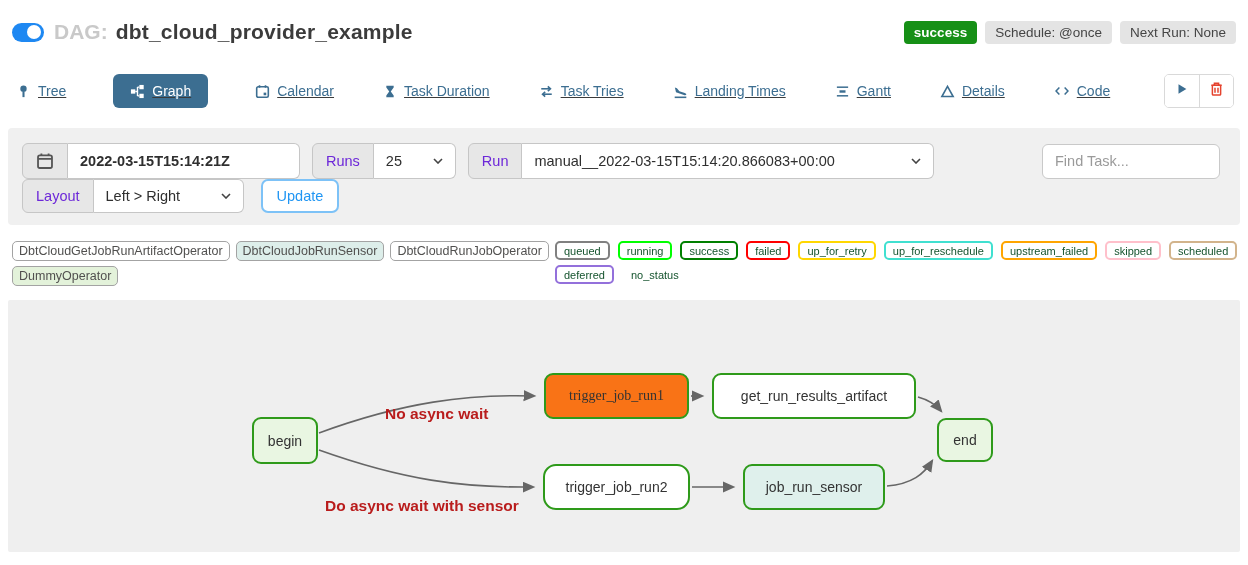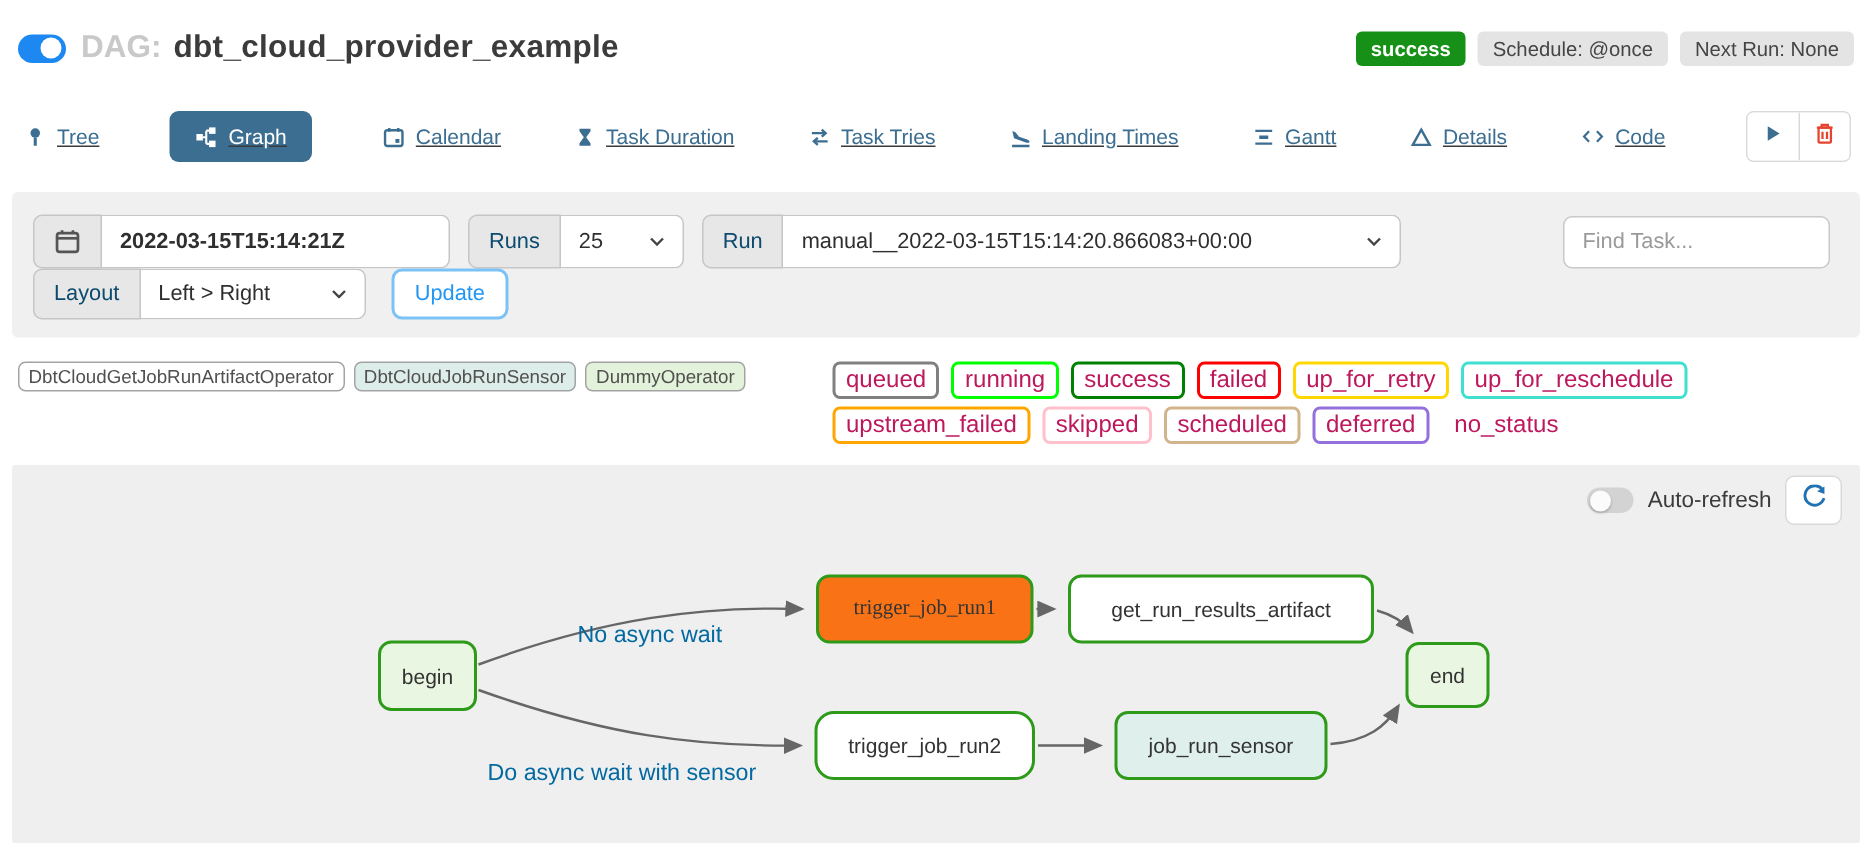--- a/index.html
+++ b/index.html
@@ -25,55 +25,55 @@
   .tab.active { color:#fff; padding:9px 17px; }
   .actions { margin-left:auto; display:flex; border:1px solid #d9d9d9; border-radius:5px; overflow:hidden; background:#fff; }
   .action-btn { width:34px; height:32px; display:flex; align-items:center; justify-content:center; cursor:pointer; background:#fff; }
   .action-btn + .action-btn { border-left:1px solid #d9d9d9; }
 
   
   .filter-panel { margin-top:16px; background:#f0f0f0; border-radius:4px; padding:15px 14px 12px; }
   .filter-row { display:flex; align-items:center; }
   .filter-row + .filter-row { margin-top:0px;gap:15px; }
   .igroup { display:flex; align-items:stretch; height:36px; margin-right:12px; }
-  .iaddon { display:flex; align-items:center; background:#e7e7e7; border:1px solid #c6c6c6; padding:0 13px; font-size:14.5px; color:#0c4a6e; border-radius:6px 0 0 6px; }
+  .iaddon { display:flex; align-items:center; background:#e7e7e7; border:1px solid #c6c6c6; padding:0 13px; font-size:14.5px; color:#6d28d9; border-radius:6px 0 0 6px; }
   .ifield { display:flex; align-items:center; background:#fff; border:1px solid #c6c6c6; border-left:none; padding:0 12px; font-size:14.5px; color:#2f2f2f; border-radius:0 6px 6px 0; }
   input.ifield { outline:none; }
   .iselect { cursor:pointer; justify-content:space-between; gap:10px; }
   .chev { width:10px; height:6px; flex:0 0 auto; }
   .find-task { margin-left:auto; margin-right:6px; height:35px; width:178px; border:1px solid #c9c9c9; border-radius:6px; background:#fff; padding:0 12px; font-size:14.5px; color:#2f2f2f; outline:none; }
   .find-task::placeholder { color:#9a9a9a; }
   .update-btn { height:34px; margin-left:2px; padding:0 14px; background:#fff; border:2px solid #7dc2f7; color:#2196f3; border-radius:7px; font-size:14.5px; cursor:pointer; font-family:inherit; }
   .row2 { margin-top:-1px; }
   .row2 .igroup { height:34px; margin-right:0; }
 
   
   .legend-row { display:flex; margin-top:16px; padding:0 0 0 4px; align-items:flex-start; }
   .op-legend { flex:0 0 543px; display:flex; flex-wrap:wrap; gap:5px 6px; }
   .state-legend { flex:1; display:flex; flex-wrap:wrap; gap:5px 8px; align-items:center; }
   .lbadge { font-size:12.5px; color:#51504f; padding:2px 6px; border:1.4px solid #a3a3a3; border-radius:5px; background:#fff; white-space:nowrap; }
-  .sbadge { font-size:16px; color:#be185d; padding:1.5px 7px; border:2.2px solid #999; border-radius:5px; background:#fff; white-space:nowrap; }
+  .sbadge { font-size:11px; color:#14532d; padding:1.5px 7px; border:2.2px solid #999; border-radius:5px; background:#fff; white-space:nowrap; }
   .sbadge.plain { border-color:transparent; background:transparent; }
 
   
   .graph-panel { position:relative; margin-top:14px; height:252px; background:#efefef; border-radius:2px; }
   .auto-refresh { position:absolute; top:7px; right:12px; display:flex; align-items:center; gap:9px; }
   .ar-toggle { width:31px; height:17px; border-radius:9px; background:#d3d3d3; position:relative; cursor:pointer; }
   .ar-toggle .knob { position:absolute; top:1.5px; left:2px; width:14px; height:14px; border-radius:50%; background:#fbfbfb; box-shadow:0 1px 2px rgba(0,0,0,.25); }
   .ar-label { font-size:15px; color:#3b3b3b; }
   .refresh-btn { width:38px; height:33px; background:#fff; border:1px solid #d9d9d9; border-radius:6px; display:flex; align-items:center; justify-content:center; cursor:pointer; }
   .edges { position:absolute; left:0; top:0; }
   .gnode { position:absolute; display:flex; align-items:center; justify-content:center; border:2.5px solid #2e9a1a; border-radius:9px; font-size:14px; font-weight:500; color:#333; cursor:pointer; }
   #node-begin { left:244px; top:117px; width:66px; height:47px; }
   #node-tjr1 { left:536px; top:73px; width:145px; height:46px; }
   #node-grra { left:704px; top:73px; width:204px; height:46px; }
   #node-tjr2 { left:535px; top:164px; width:147px; height:46px; }
   #node-jrs  { left:735px; top:164px; width:142px; height:46px; }
   #node-end  { left:929px; top:118px; width:56px; height:44px; }
-  .edge-label { position:absolute; font-size:15.5px; color:#0369a1; white-space:nowrap; }
+  .edge-label { position:absolute; font-size:15.5px; color:#b91c1c; white-space:nowrap;font-weight:bold; }
   #elabel-top { left:377px; top:105px; }
   #elabel-bottom { left:317px; top:197px; }
 </style>
 </head>
 <body>
 
 <div class="header-row">
   <div class="toggle" style="background: rgb(30, 136, 242);">
       <span class="knob"></span>
     </div>
@@ -233,50 +233,39 @@
       </div>
     </div>
     <button class="update-btn">Update</button>
   </div>
 </div>
 
 <div class="legend-row">
   <div class="op-legend">
     <span class="lbadge" style="background: rgb(255, 255, 255);">DbtCloudGetJobRunArtifactOperator</span>
     <span class="lbadge" style="background: rgb(221, 238, 234);">DbtCloudJobRunSensor</span>
+    <span class="lbadge" style="background: rgb(255, 255, 255);">DbtCloudRunJobOperator</span>
     <span class="lbadge" style="background: rgb(227, 242, 218);">DummyOperator</span>
   </div>
   <div class="state-legend">
     <span class="sbadge" style="border-color: rgb(128, 128, 128);">queued</span>
     <span class="sbadge" style="border-color: rgb(0, 255, 0);">running</span>
     <span class="sbadge" style="border-color: rgb(0, 128, 0);">success</span>
     <span class="sbadge" style="border-color: rgb(255, 0, 0);">failed</span>
     <span class="sbadge" style="border-color: rgb(255, 215, 0);">up_for_retry</span>
     <span class="sbadge" style="border-color: rgb(64, 224, 208);">up_for_reschedule</span>
     <span class="sbadge" style="border-color: rgb(255, 165, 0);">upstream_failed</span>
     <span class="sbadge" style="border-color: rgb(255, 192, 203);">skipped</span>
     <span class="sbadge" style="border-color: rgb(210, 180, 140);">scheduled</span>
     <span class="sbadge" style="border-color: rgb(147, 112, 219);">deferred</span>
     <span class="sbadge plain">no_status</span>
   </div>
 </div>
 
 <div class="graph-panel">
-  <div class="auto-refresh">
-    <div class="ar-toggle">
-        <span class="knob"></span>
-      </div>
-    <span class="ar-label">Auto-refresh</span>
-    <div class="refresh-btn">
-      <span><svg width="17" height="17" viewBox="0 0 16 16" fill="none">
-            <path d="M13.4 3.6 A6.1 6.1 0 1 0 14.1 8.6" stroke="#2171b5" stroke-width="1.8"></path>
-            <path d="M14.4 1.2 L14.4 6 L9.8 4.2 Z" fill="#2171b5"></path>
-          </svg></span>
-    </div>
-  </div>
 
   <svg class="edges" width="1232" height="252">
     <defs>
       <marker id="arrow" markerWidth="9" markerHeight="8" refX="6.5" refY="3.5" orient="auto">
         <path d="M0,0 L8,3.5 L0,7 Z" fill="#666"></path>
       </marker>
     </defs>
     <g fill="none" stroke="#666" stroke-width="1.6">
       <path d="M311,133 C395,102 460,94 526,96" marker-end="url(#arrow)"></path>
       <path d="M311,150 C395,180 455,188 525,187" marker-end="url(#arrow)"></path>

